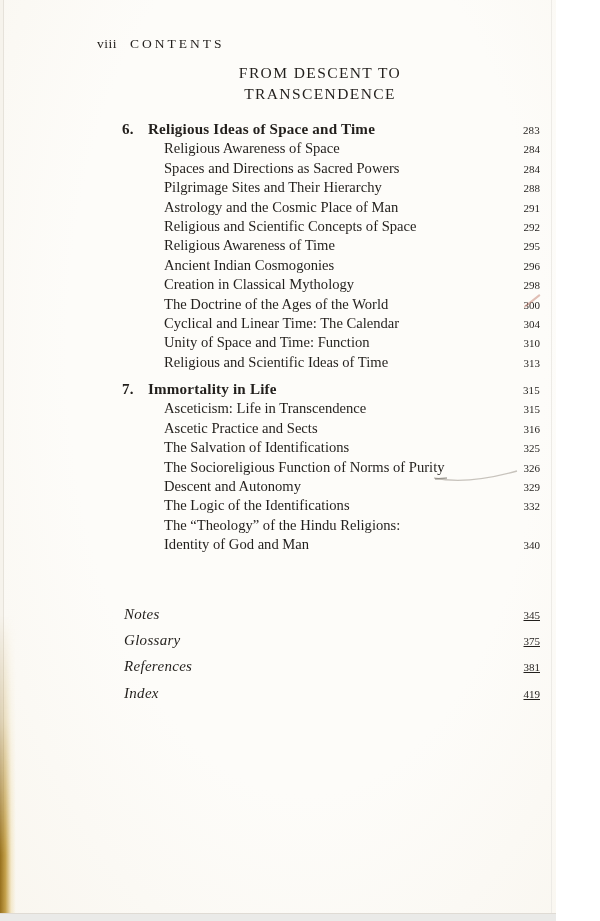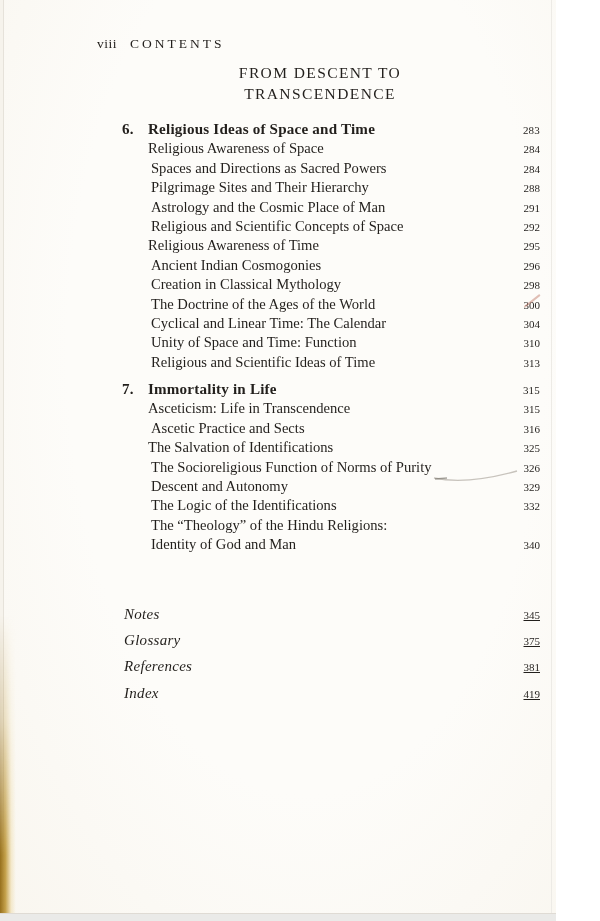--- a/index.html
+++ b/index.html
@@ -31,22 +31,22 @@
   .running-title{margin-left:13px;letter-spacing:3px;font-size:13.5px;}
   
   .part-title{position:absolute;top:63px;left:40px;width:560px;text-align:center;
     font-weight:normal;font-size:15.5px;letter-spacing:1.4px;line-height:20.5px;}
   
   .toc{position:absolute;top:120px;left:122px;width:418px;}
   .toc-section{margin-bottom:8px;}
   .toc-row{display:flex;align-items:baseline;height:19.4px;font-size:14.6px;line-height:19.4px;}
   .toc-row.bold{font-weight:bold;font-size:15.1px;letter-spacing:.2px;}
   .toc-row .num{width:26px;flex:none;}
-  .toc-row.lvl1 .title{margin-left:26px;}
-  .toc-row.lvl2 .title{margin-left:29px;}
+  .toc-row.lvl1 .title{margin-left:42px;}
+  .toc-row.lvl2 .title{margin-left:42px;}
   .toc-row .pg{margin-left:auto;text-align:right;min-width:34px;font-weight:normal;font-size:11px;}
   
   .back-matter{position:absolute;top:601px;left:124px;width:416px;}
   .bm-row{display:flex;align-items:baseline;height:26.2px;line-height:26.2px;font-size:15px;gap:8px;}
   .bm-row .label{font-style:italic;letter-spacing:.3px;}
   .bm-row .pg{margin-left:auto;text-align:right;min-width:34px;font-size:11px;text-decoration:underline;}
 </style>
 </head>
 <body>
 

